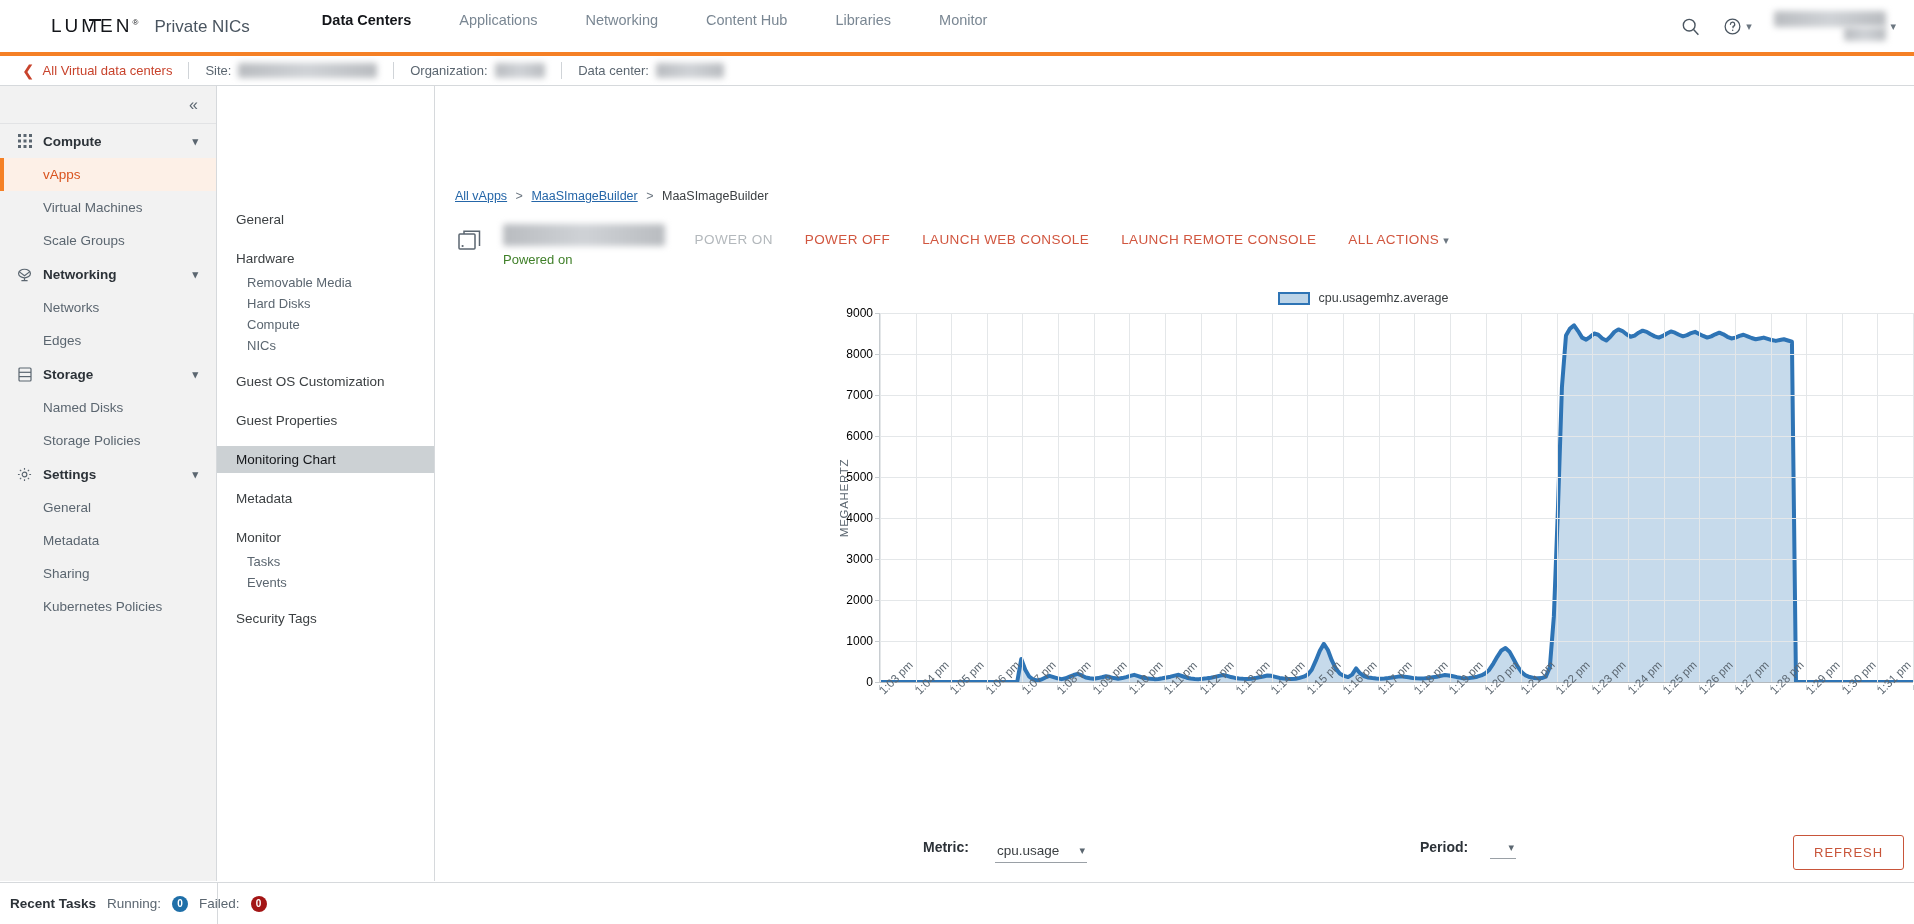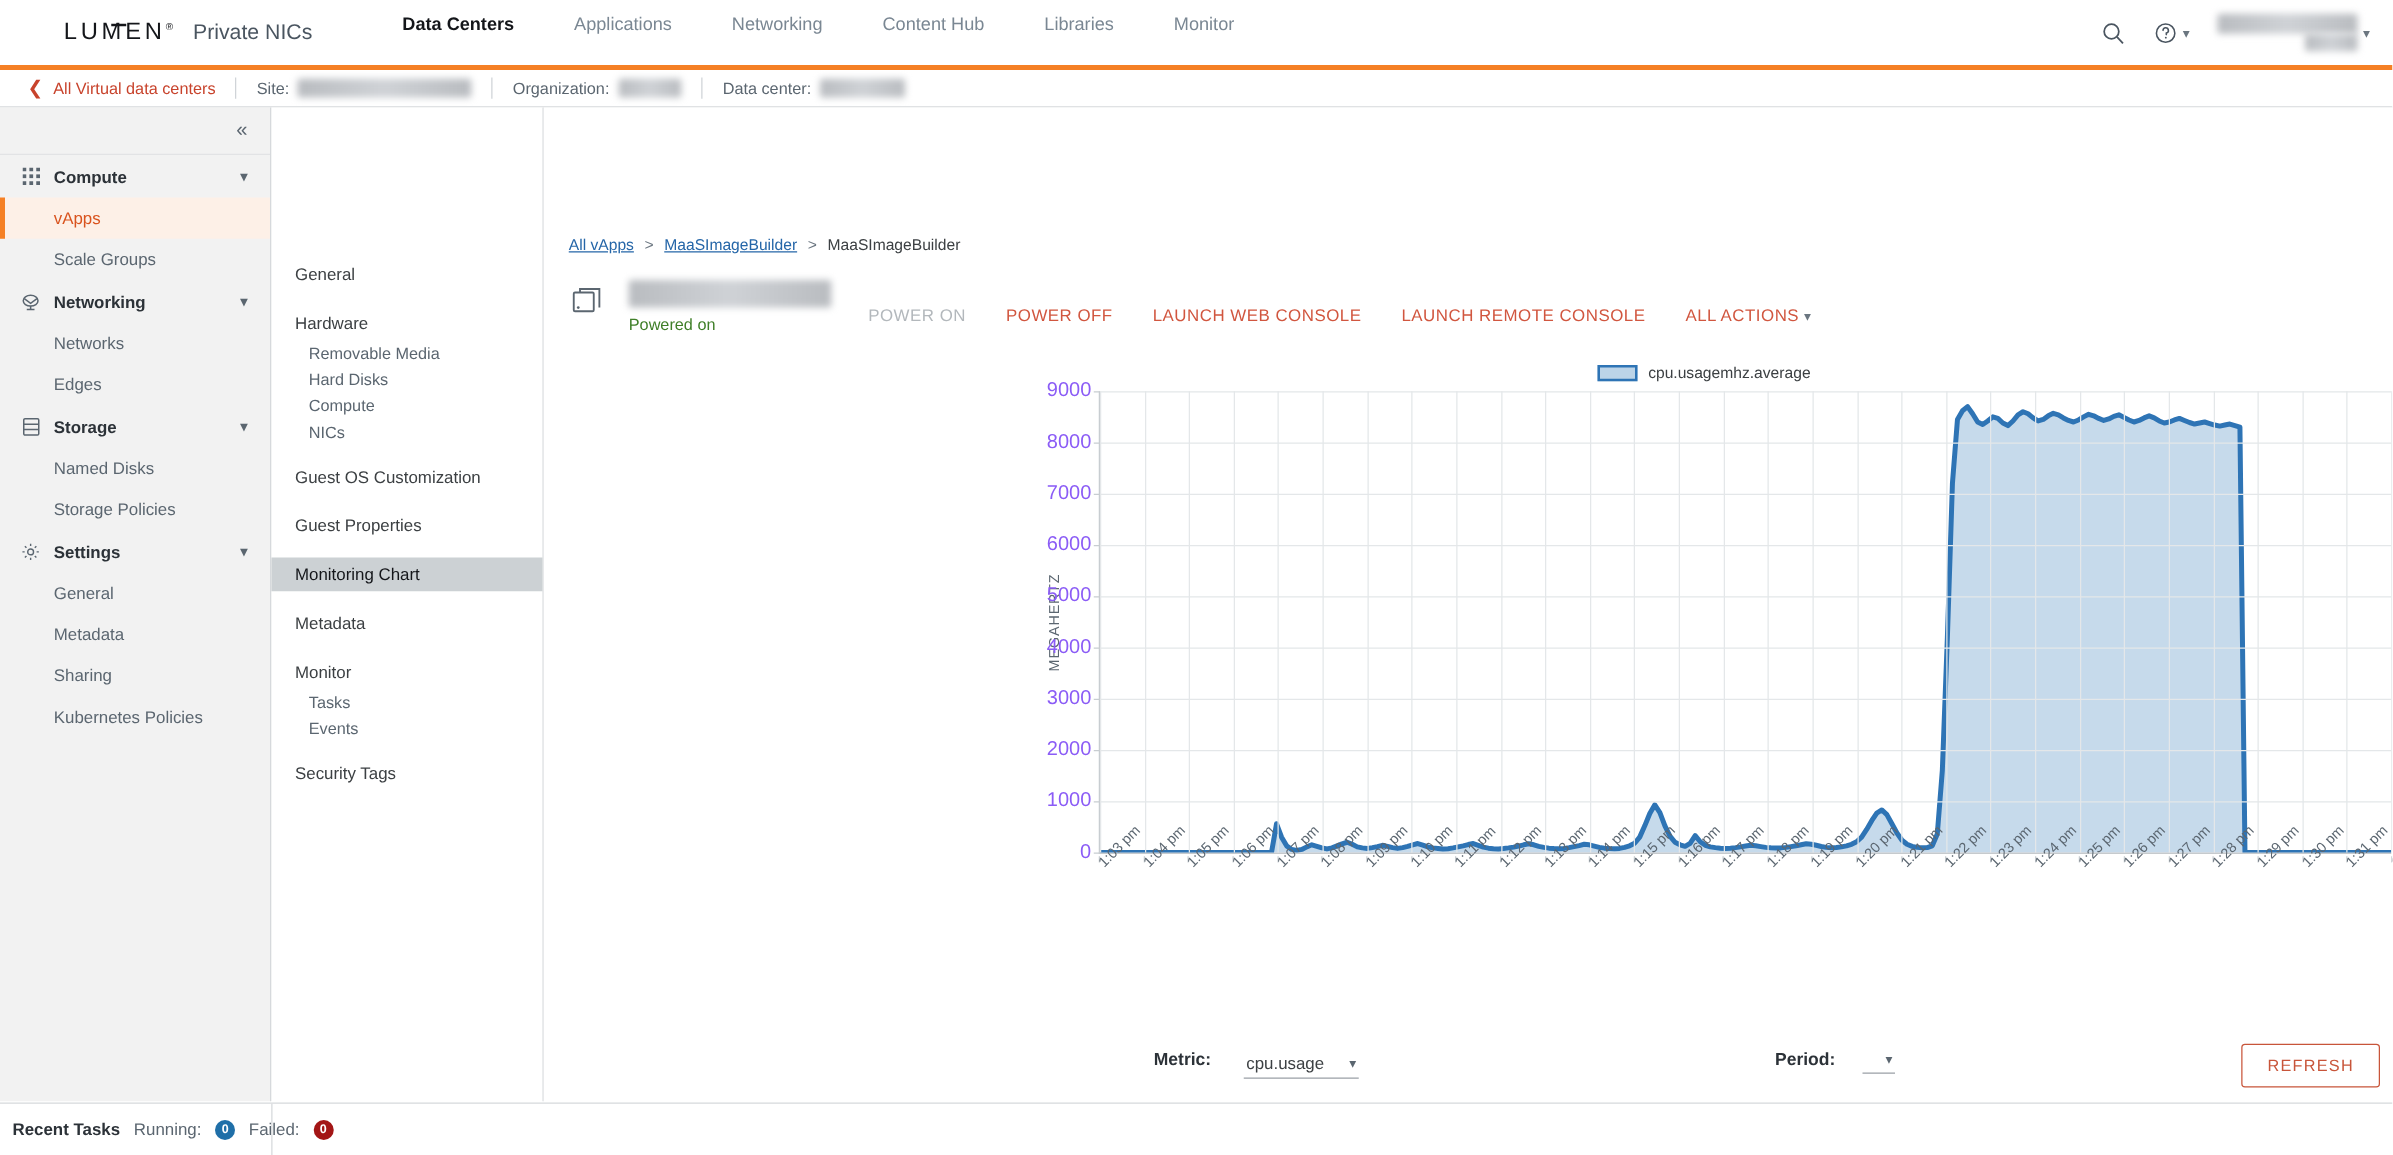--- a/index.html
+++ b/index.html
@@ -83,41 +83,41 @@
   .main { flex:1; position:relative; background:#fff; overflow:hidden; }
   .breadcrumb { position:absolute; left:20px; top:103px; font-size:12.5px; color:#3c4043; }
   .breadcrumb a { color:#2566a8; text-decoration:underline; cursor:pointer;margin-top:45px; }
   .breadcrumb .sep { color:#6b7680; margin:0 5px; }
 
   .vapp-header { position:absolute; left:20px; top:138px; display:flex; align-items:flex-start; gap:14px; }
   .vapp-icon { width:34px; height:34px; color:#5b6670; margin-top:2px; }
   .vapp-title-col { display:flex; flex-direction:column; }
   .vapp-title { font-size:19px; }
   .vapp-status { color:#3f7f28; font-size:13px; margin-top:6px; }
-  .actions { display:flex; align-items:center; gap:0; margin-top:21px; }
+  .actions { display:flex; align-items:center; gap:0; margin-top:8px; }
   .action-btn {
     font-size:13.5px; letter-spacing:.4px; color:#d1563f; padding:0 16px; cursor:pointer; white-space:nowrap;
   }
   .action-btn.disabled { color:#b3b8bc; cursor:default; }
 
   
   .chart-panel { position:absolute; left:378px; top:205px; width:1100px; height:520px; }
   .chart-legend { display:flex; align-items:center; justify-content:center; gap:9px; font-size:12.5px; color:#3c4043; }
   .legend-swatch { width:32px; height:13px; background:#bcd4e8; border:2px solid #2e74b5; }
   .chart-area { position:relative; margin-top:8px; height:370px; }
   .y-axis-title {
     position:absolute; left:-8px; top:50%; transform:translateY(-50%) rotate(-90deg);
     transform-origin:center; font-size:11.5px; letter-spacing:.7px; color:#5b6670; white-space:nowrap;
   }
   .plot {
     position:absolute; left:66px; right:0; top:0; bottom:0;
     border-left:1px solid #c8cdd1; border-bottom:1px solid #b4b9bd;
   }
   .ytick { position:absolute; right:calc(100% + 7px); transform:translateY(-50%);
-           font-size:16px; color:#8b5cf6; white-space:nowrap; }
+           font-size:12px; color:#000000; white-space:nowrap; }
   .ytick::after { content:""; position:absolute; left:calc(100% + 2px); top:50%; width:5px; height:1px; background:#c8cdd1; }
   .gridline-h { position:absolute; left:0; right:0; height:1px; background:#e4e7e9; }
   .gridline-v { position:absolute; top:0; bottom:0; width:1px; background:#e4e7e9; }
   .xtick-labels { position:absolute; left:66px; right:0; top:372px; height:80px; }
   .xtick {
     position:absolute; top:3px; font-size:11.5px; color:#5b6670;
     transform:rotate(-45deg); transform-origin:left top; white-space:nowrap;
   }
   .xtick-mark { position:absolute; top:0; width:1px; height:5px; background:#c8cdd1; }
 
@@ -233,20 +233,21 @@
               <rect x="11" y="5.5" width="3" height="3"></rect>
               <rect x="0" y="11" width="3" height="3"></rect>
               <rect x="5.5" y="11" width="3" height="3"></rect>
               <rect x="11" y="11" width="3" height="3"></rect>
             </svg>
           </span>
           <span>Compute</span>
           <span class="gchev">▾</span>
         </div>
         <div class="nav-item active">vApps</div>
+        <div class="nav-item">Virtual Machines</div>
         <div class="nav-item">Scale Groups</div>
         <div class="nav-group">
           <span class="nav-ico">
             <svg width="15" height="15" viewBox="0 0 16 16" fill="none" stroke="#5b6670" stroke-width="1.3">
               <ellipse cx="8" cy="7" rx="6.3" ry="4.6"></ellipse>
               <path d="M8 11.6v3M4.7 14.6h6.6M2.6 5.2l5.4 4 5.4-4"></path>
             </svg>
           </span>
           <span>Networking</span>
           <span class="gchev">▾</span>

